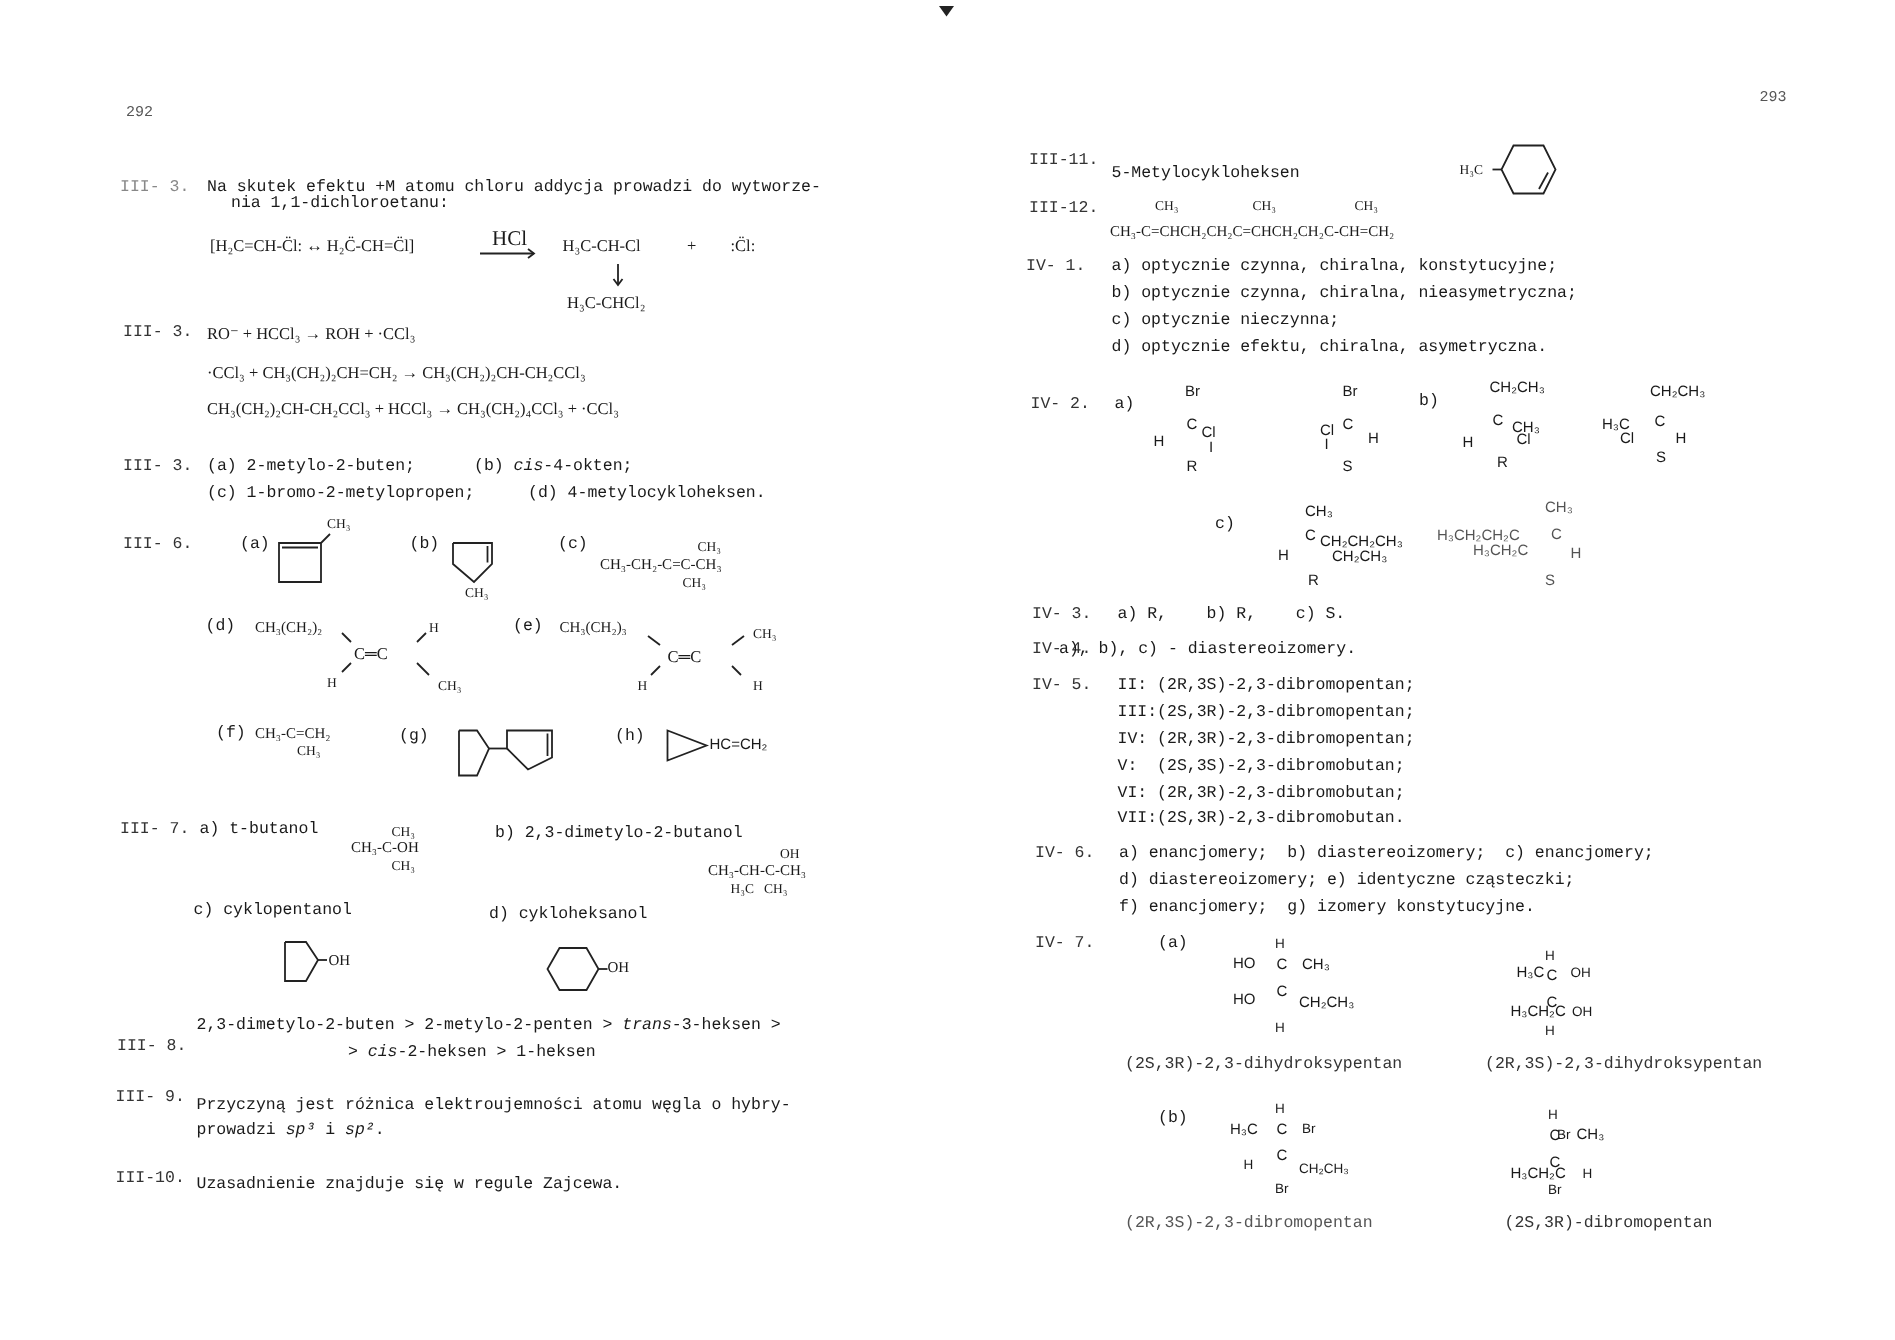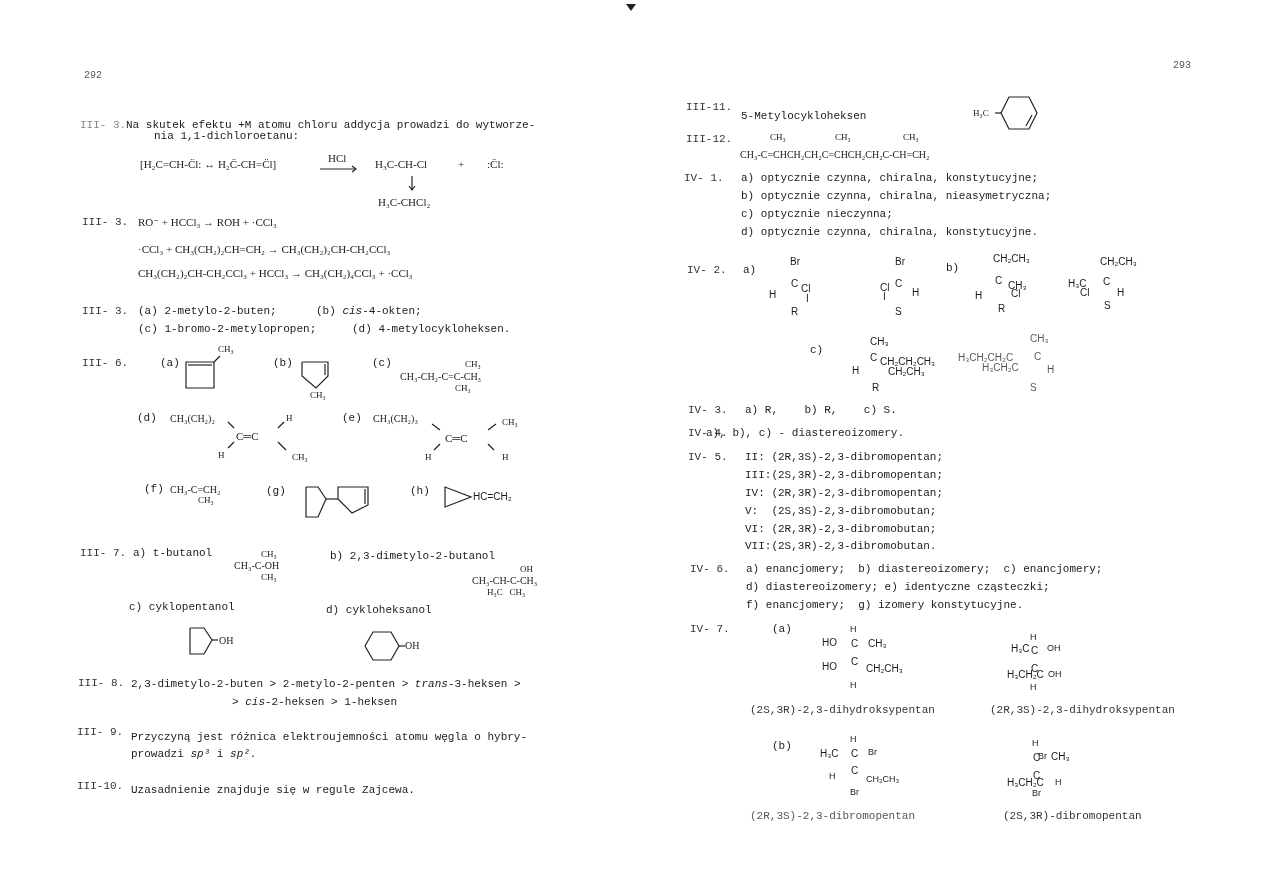--- a/index.html
+++ b/index.html
@@ -20,24 +20,24 @@
 </head>
 <body>
 
 <div class="mark"></div>
 
 <div>
   <div class="abs pnum" style="left:84px;top:70px">292</div>
 
   <div>
     <div class="abs lbl faded" style="left:80px;top:119px">III- 3.</div>
-    <div class="abs t" style="left:126px;top:119px">Na skutek efektu +M atomu chloru addycja prowadzi do wytworze-</div>
+    <div class="abs t" style="left:138px;top:119px">Na skutek efektu +M atomu chloru addycja prowadzi do wytworze-</div>
     <div class="abs t" style="left:154px;top:130px">nia 1,1-dichloroetanu:</div>
     <div class="abs ser" style="left:140px;top:158px">[H₂C=CH-C̈l: ↔ H₂C̈-CH=C̈l]</div>
-    <div class="abs ser" style="left:328px;top:152px;font-size:11px">HCl</div>
+    <div class="abs ser" style="left:328px;top:152px;font-size:14px">HCl</div>
     <svg style="left:320px;top:166px" width="40" height="6">
         <line x1="0" y1="3" x2="36" y2="3"></line>
         <polyline points="32,0 36,3 32,6"></polyline>
       </svg>
     <div class="abs ser" style="left:375px;top:158px">H₃C-CH-Cl</div>
     <div class="abs ser" style="left:458px;top:158px">+</div>
     <div class="abs ser" style="left:487px;top:158px">:C̈l:</div>
     <svg style="left:409px;top:176px" width="6" height="16">
         <line x1="3" y1="0" x2="3" y2="14"></line>
         <polyline points="0,10 3,14 6,10"></polyline>
@@ -149,21 +149,21 @@
     <div class="abs ser" style="left:219px;top:635px;font-size:10px">OH</div>
 
     <svg style="left:365px;top:632px" width="40" height="30">
       <polygon points="8,0 26,0 34,14 26,28 8,28 0,14"></polygon>
         <line x1="34" y1="14" x2="40" y2="14"></line>
     </svg>
     <div class="abs ser" style="left:405px;top:640px;font-size:10px">OH</div>
   </div>
 
   <div>
-    <div class="abs lbl" style="left:78px;top:677px">III- 8.</div>
+    <div class="abs lbl" style="left:78px;top:692px">III- 8.</div>
     <div class="abs t" style="left:131px;top:678px"><span>2,3-dimetylo-2-buten &gt; 2-metylo-2-penten &gt; </span><i>trans</i><span>-3-heksen &gt;</span></div>
     <div class="abs t" style="left:232px;top:696px"><span>&gt; </span><i>cis</i><span>-2-heksen &gt; 1-heksen</span></div>
   </div>
 
   <div>
     <div class="abs lbl" style="left:77px;top:726px">III- 9.</div>
     <div class="abs t" style="left:131px;top:731px">Przyczyną jest różnica elektroujemności atomu węgla o hybry-</div>
     <div class="abs t" style="left:131px;top:748px"><span>prowadzi </span><i>sp³</i><span> i </span><i>sp²</i><span>.</span></div>
   </div>
 
@@ -193,21 +193,21 @@
     <div class="abs ser" style="left:835px;top:132px;font-size:9px">CH₃</div>
     <div class="abs ser" style="left:903px;top:132px;font-size:9px">CH₃</div>
     <div class="abs ser" style="left:740px;top:149px;font-size:10px">CH₃-C=CHCH₂CH₂C=CHCH₂CH₂C-CH=CH₂</div>
   </div>
 
   <div>
     <div class="abs lbl" style="left:684px;top:172px">IV- 1.</div>
     <div class="abs t" style="left:741px;top:172px">a) optycznie czynna, chiralna, konstytucyjne;</div>
     <div class="abs t" style="left:741px;top:190px">b) optycznie czynna, chiralna, nieasymetryczna;</div>
     <div class="abs t" style="left:741px;top:208px">c) optycznie nieczynna;</div>
-    <div class="abs t" style="left:741px;top:226px">d) optycznie czynna, chiralna, konstytucyjne.</div>
+    <div class="abs t" style="left:741px;top:226px">d) optycznie efektu, chiralna, asymetryczna.</div>
   </div>
 
   <div>
     <div class="abs lbl" style="left:687px;top:264px">IV- 2.</div>
     <div class="abs t" style="left:743px;top:264px">a)</div>
     <div class="abs t" style="left:946px;top:262px">b)</div>
     <div class="abs t" style="left:810px;top:344px">c)</div>
 
     <div>
       <div class="abs sans" style="left:790px;top:256px">Br</div>

